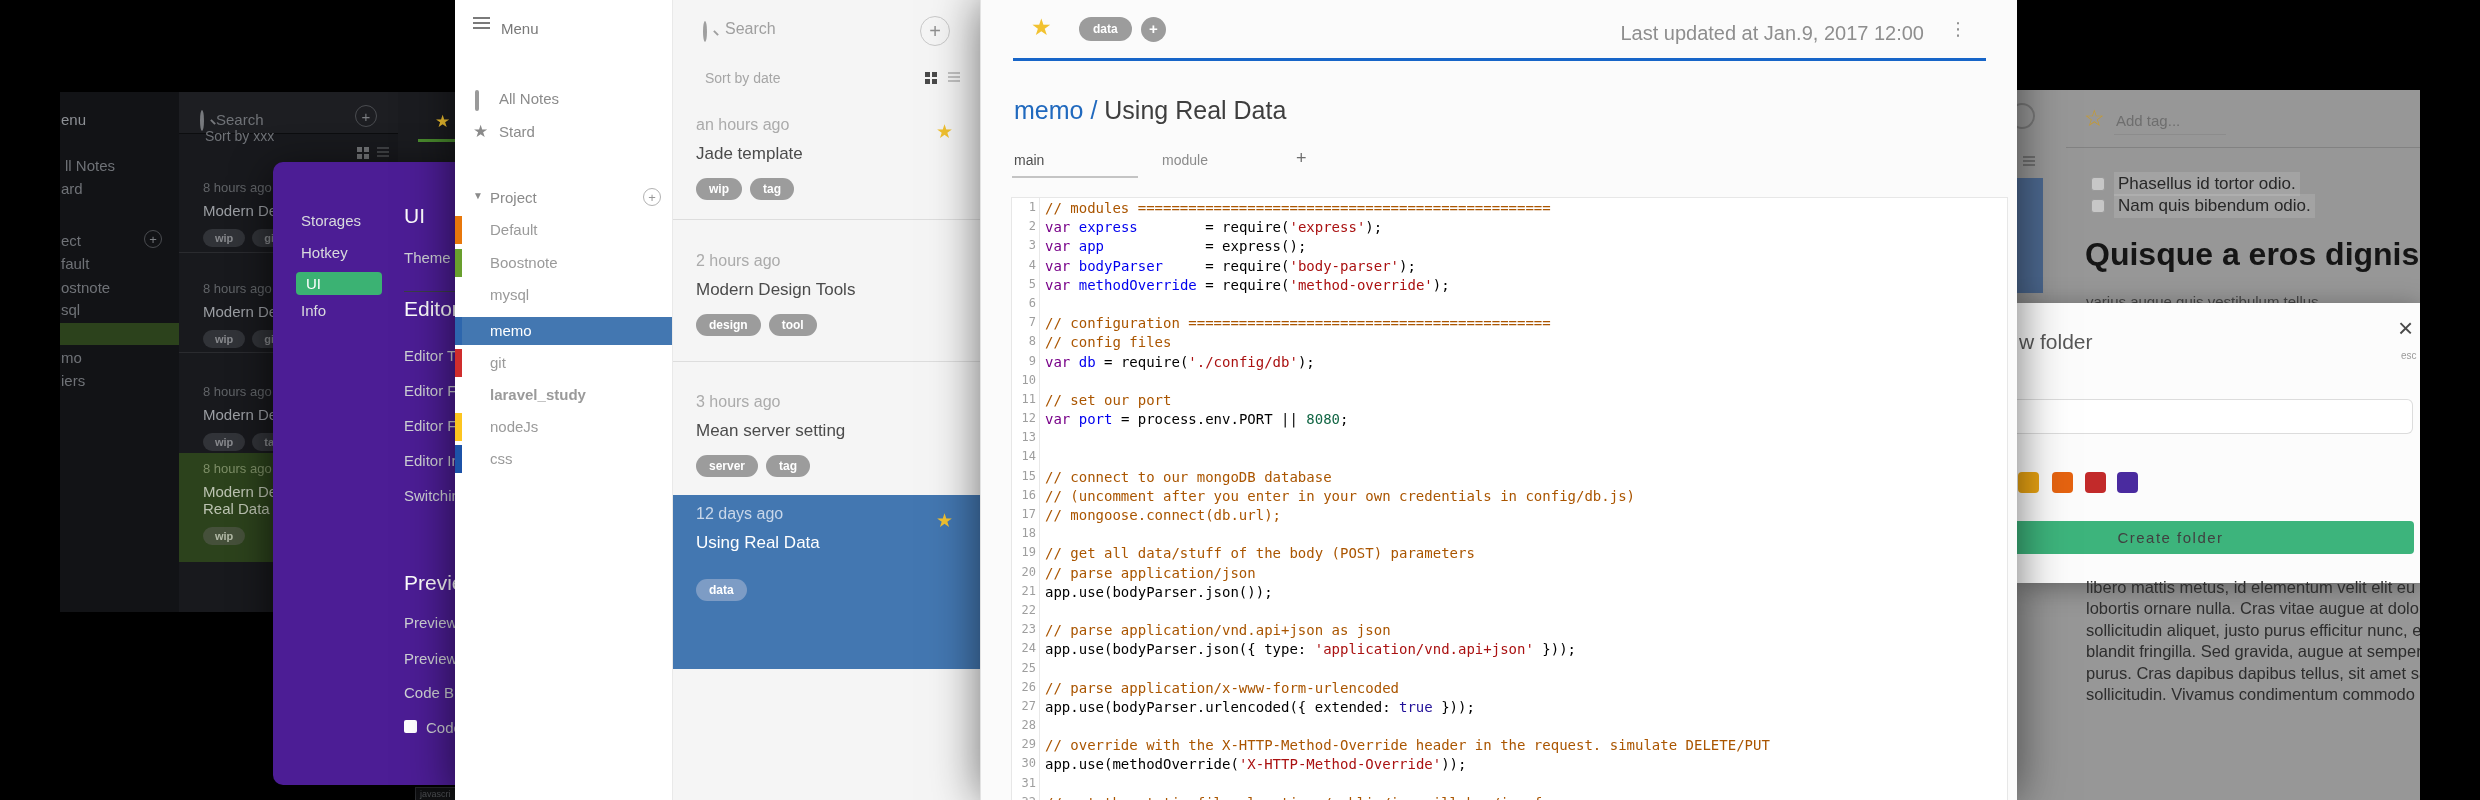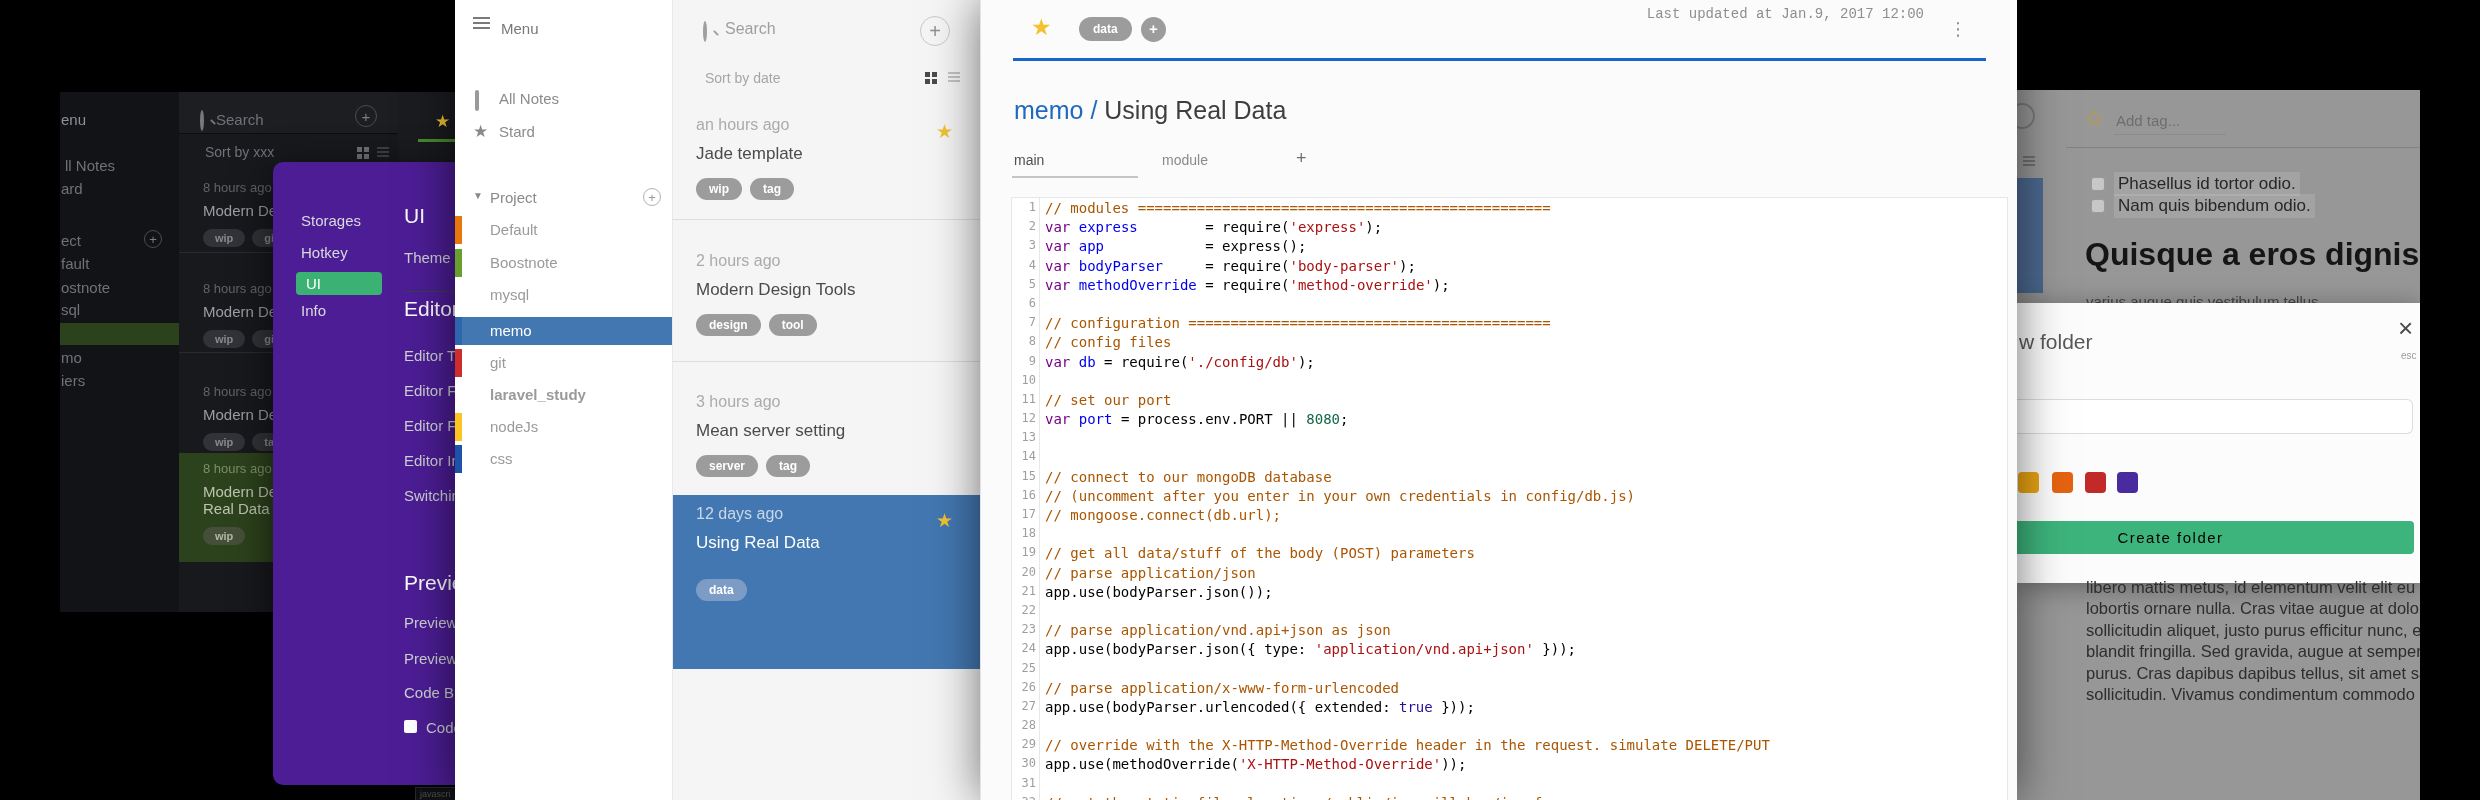--- a/index.html
+++ b/index.html
@@ -88,21 +88,21 @@
   <section id="dark-win">
     <div id="dark-side"></div>
     <div id="dark-list"></div>
     <div id="dark-edit"></div>
     <div id="dark-list-head"></div>
 
     <div class="abs d-txt" style="left:1px;top:19px;">enu</div>
     <span class="abs icon-search dk" style="left:140px;top:20px;"></span>
     <div class="abs d-txt d-dim" style="left:156px;top:19px;">Search</div>
     <div class="abs circ" style="left:295px;top:13px;width:22px;height:22px;border:1px solid #4a4c50;color:#7b7e82;font-size:15px;line-height:21px;">+</div>
-    <div class="abs d-txt d-dim" style="left:145px;top:52px;font-size:14px;">Sort by xxx</div>
+    <div class="abs d-txt d-dim" style="left:145px;top:36px;font-size:14px;">Sort by xxx</div>
     <span class="abs icon-grid" style="left:297px;top:55px;">
         <div style="background:#6f7174;"></div>
         <div style="background:#6f7174;"></div>
         <div style="background:#6f7174;"></div>
         <div style="background:#6f7174;"></div>
       </span>
     <span class="abs icon-lines" style="left:317px;top:55px;">
         <div style="background:#3f4144;"></div>
         <div style="background:#3f4144;"></div>
         <div style="background:#3f4144;"></div>
@@ -253,21 +253,21 @@
             <div class="n-tags"><span class="pill-m">data</span></div>
           </div>
         </div>
     </div>
   </section>
 
   <section id="edit-win">
     <span class="abs" style="left:50px;top:14px;font-size:23px;color:#f2c230;">★</span>
     <span class="abs pill-e" style="left:98px;top:17px;">data</span>
     <span class="abs pill-e circ" style="left:160px;top:17px;width:25px;height:25px;padding:0;line-height:24px;font-size:15px;">+</span>
-    <div class="abs" style="right:93px;top:6px;font-size:14px;color:#8e8e8e;font-family:Liberation Mono, monospace;">Last updated at  Jan.9, 2017 12:00</div>
+    <div class="abs" style="right:93px;top:22px;font-size:20px;color:#8e8e8e;">Last updated at  Jan.9, 2017 12:00</div>
     <div class="abs" style="left:968px;top:18px;font-size:18px;color:#8a8a8a;">⋮</div>
     <div class="abs" style="left:32px;top:58px;width:973px;height:3px;background:#1765c8;"></div>
 
     <div class="abs" style="left:33px;top:96px;font-size:25px;white-space:nowrap;">
       <span style="color:#2069be;">memo</span><span style="color:#2069be;"> / </span><span style="color:#3e3e3e;">Using Real Data</span>
     </div>
 
     <div class="abs" style="left:33px;top:152px;font-size:14px;color:#4f4f4f;">main</div>
     <div class="abs" style="left:31px;top:176px;width:126px;height:2px;background:#c4c4c4;"></div>
     <div class="abs" style="left:181px;top:152px;font-size:14px;color:#8b8b8b;">module</div>
@@ -338,21 +338,21 @@
       <div class="abs" style="left:381px;top:10px;font-size:26px;color:#4a4a4a;">×</div>
       <div class="abs" style="left:384px;top:47px;font-size:10px;color:#9a9a9a;">esc</div>
       <div class="abs" style="left:0;top:96px;width:396px;height:35px;background:#fff;border:1px solid #dcdcdc;border-left:none;border-radius:0 6px 6px 0;box-sizing:border-box;" title=""></div>
       <div id="swatches">
           <span class="swatch" style="left: 1px; background: rgb(233, 163, 18);"></span>
           <span class="swatch" style="left: 35px; background: rgb(229, 99, 16);"></span>
           <span class="swatch" style="left: 68px; background: rgb(194, 42, 42);"></span>
           <span class="swatch" style="left: 100px; background: rgb(74, 43, 159);"></span>
         </div>
       <div class="abs" style="left:0;top:218px;width:397px;height:33px;background:#3db47c;border-radius:0 4px 4px 0;display:flex;align-items:center;justify-content:center;">
-        <span style="color:#000000;font-size:15px;letter-spacing:1.5px;margin-right:90px;">Create folder</span>
+        <span style="color:#404040;font-size:15px;letter-spacing:1.5px;margin-right:90px;">Create folder</span>
       </div>
     </div>
 
     <div id="para">
         <div>libero mattis metus, id elementum velit elit eu diam. Prae</div>
         <div>lobortis ornare nulla. Cras vitae augue at dolor scelerisqu</div>
         <div>sollicitudin aliquet, justo purus efficitur nunc, eget lacinia</div>
         <div>blandit fringilla. Sed gravida, augue at semper varius, nib</div>
         <div>purus. Cras dapibus dapibus tellus, sit amet sagittis nisl p</div>
         <div>sollicitudin. Vivamus condimentum commodo metus in t</div>

